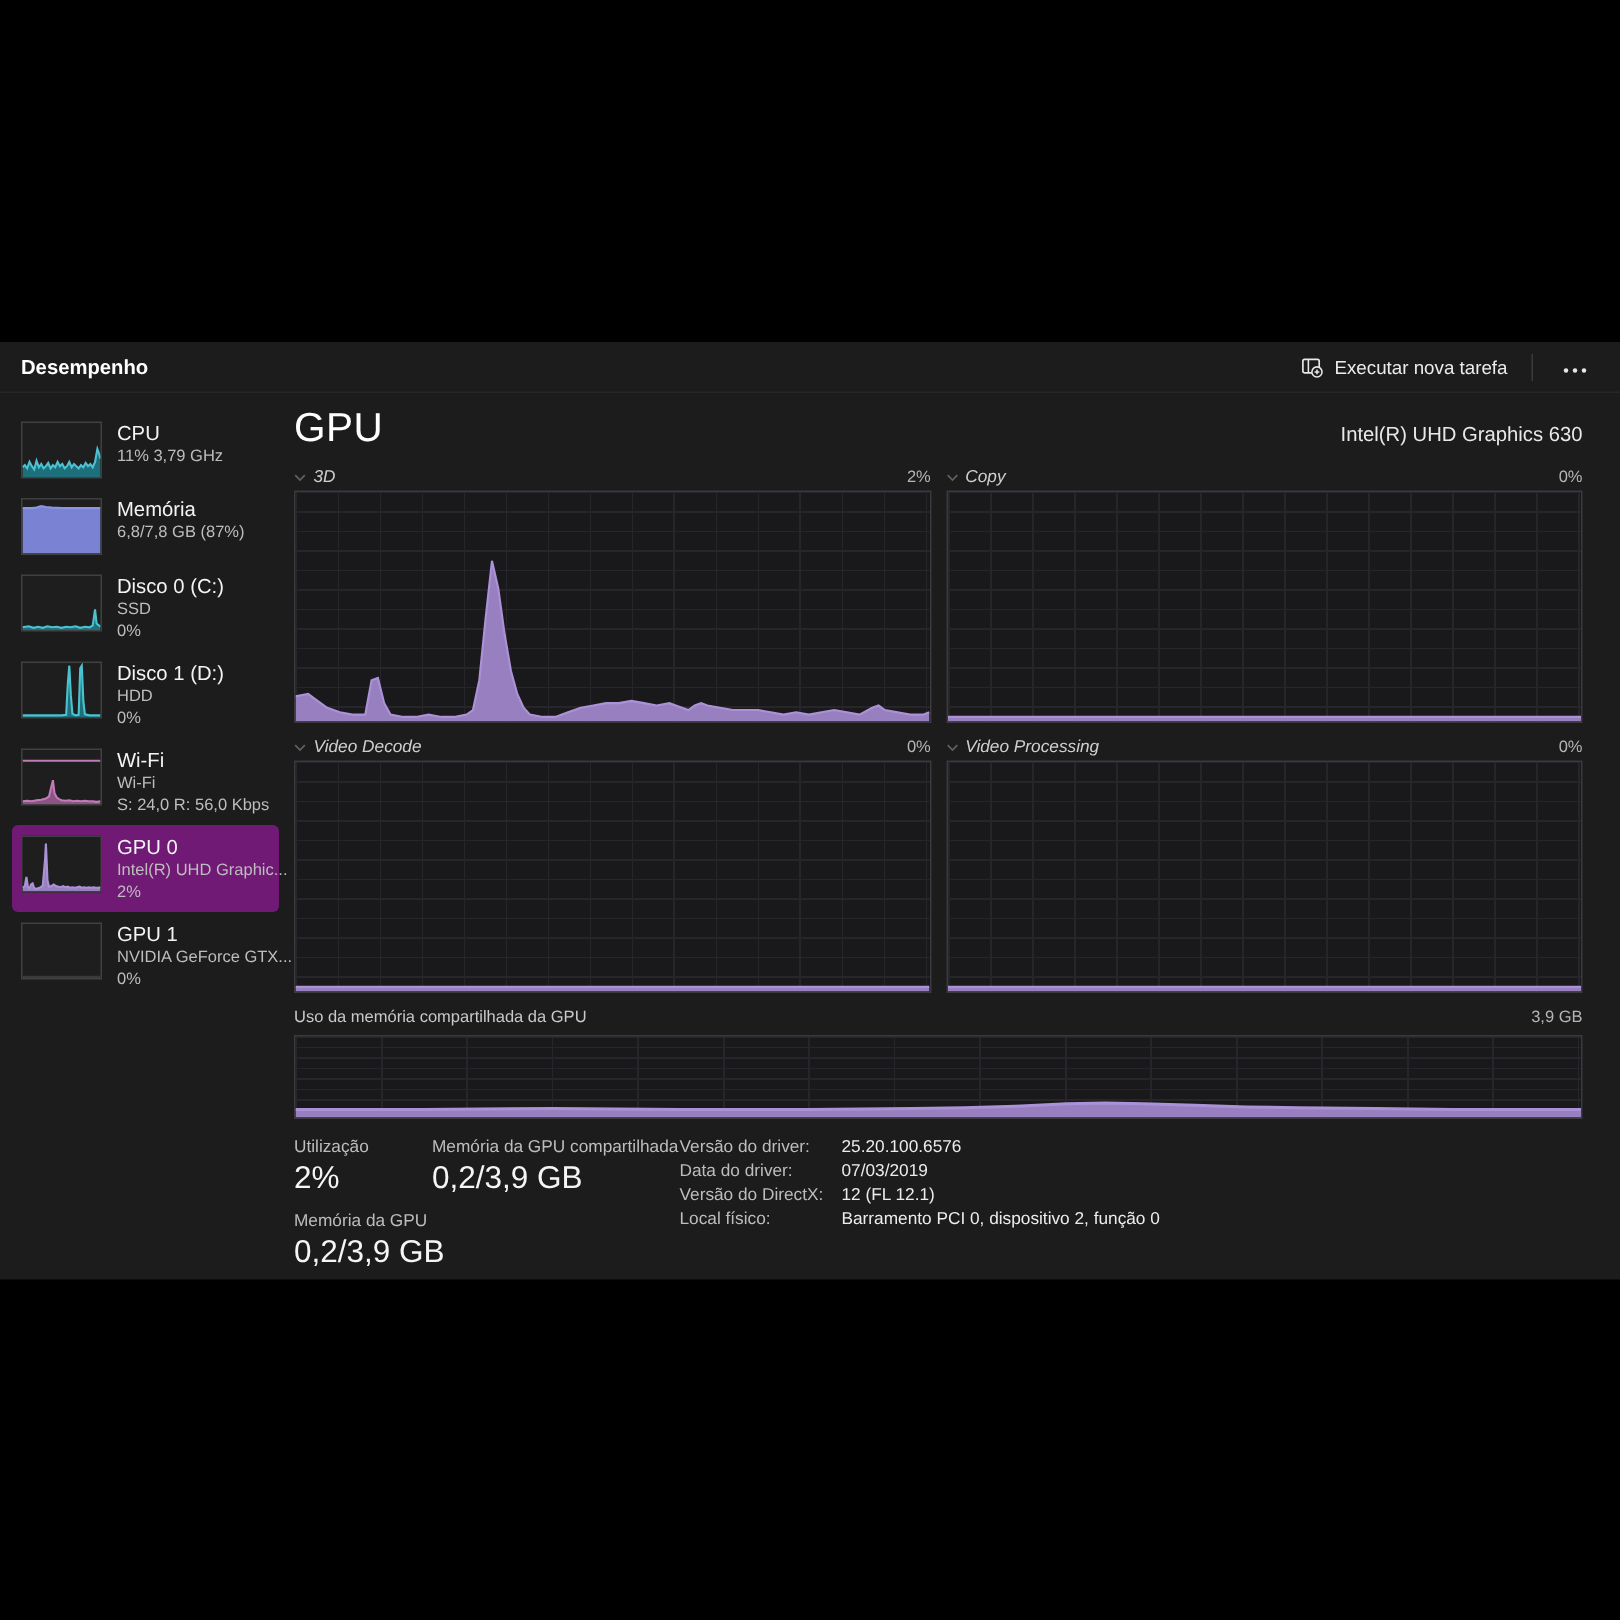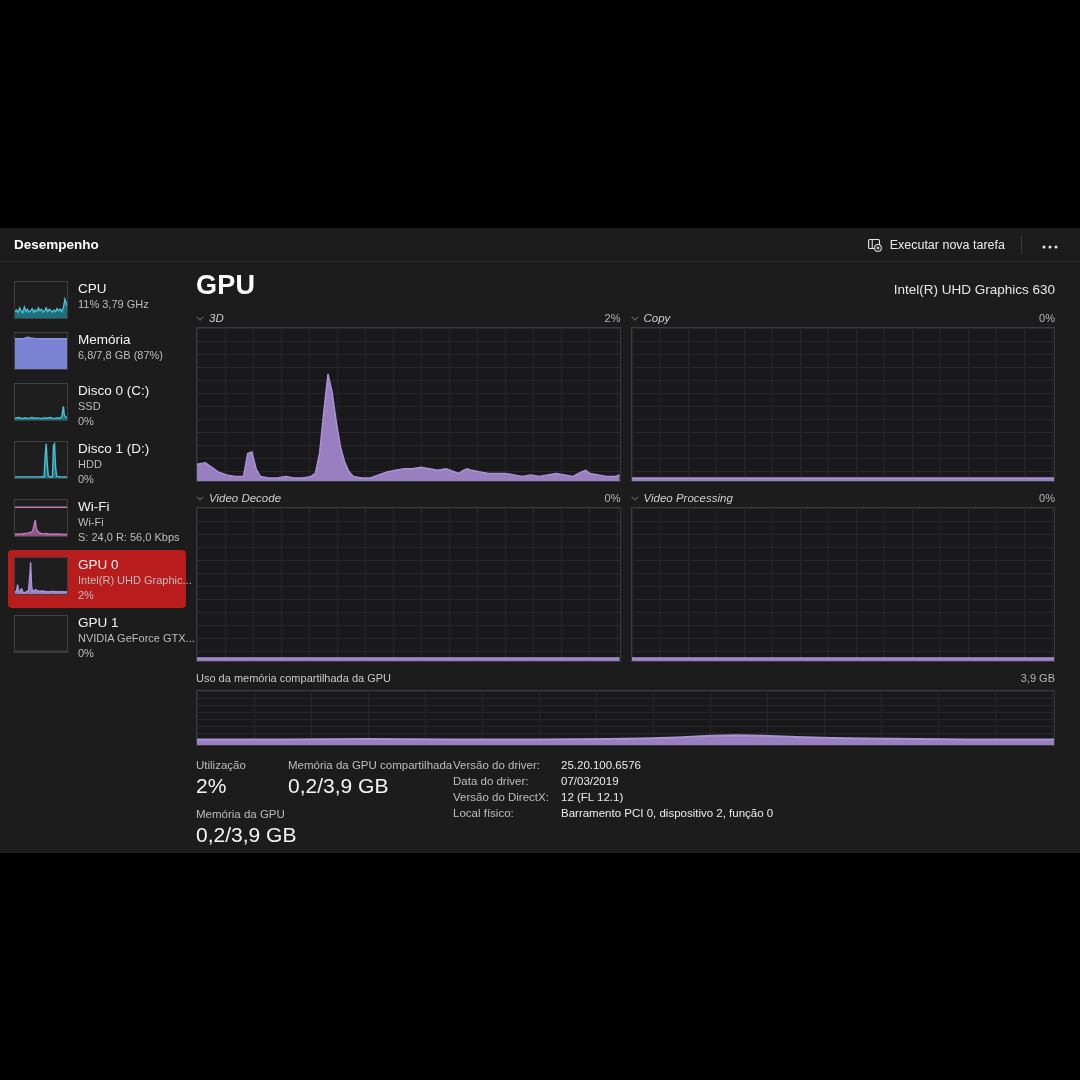--- a/index.html
+++ b/index.html
@@ -24,33 +24,33 @@
     color:#ececec;font-size:12.5px;font-family:inherit;padding:5px 8px;border-radius:4px;cursor:pointer;
   }
   .header-sep{width:1px;height:18px;background:#3a3a3a;}
   .more-btn{background:transparent;border:none;padding:5px 12px;cursor:pointer;color:#ececec;}
   
   .content{display:flex;height:590px;}
   .sidebar{width:190px;flex-shrink:0;padding:12px 4px 12px 8px;box-sizing:border-box;}
   .side-item{
     display:flex;gap:10px;padding:6px 6px;border-radius:4px;align-items:flex-start;cursor:pointer;
   }
-  .side-item.selected{background:#b91c1c;}
+  .side-item.selected{background:#701a75;}
   .thumb{
     width:54px;height:38px;border:1px solid #404040;background:#1e1e1e;
     flex-shrink:0;position:relative;box-sizing:border-box;margin-top:1px;
   }
   .thumb svg{position:absolute;inset:0;width:100%;height:100%;display:block;}
   .side-text{min-width:0;}
   .side-title{font-size:13.5px;color:#f3f3f3;line-height:17px;white-space:nowrap;}
   .side-line{font-size:11px;color:#bdbdbd;line-height:14.5px;white-space:nowrap;}
   
   .main{flex:1;padding:6px 25px 0 6px;min-width:0;box-sizing:border-box;}
   .main-header{display:flex;justify-content:space-between;align-items:baseline;margin:2px 0 8px 0;}
-  .gpu-title{font-size:27px;font-weight:700;color:#ffffff;margin:0;letter-spacing:.3px;}
+  .gpu-title{font-size:27px;font-weight:400;color:#ffffff;margin:0;letter-spacing:.3px;}
   .device-name{font-size:13.5px;color:#e8e8e8;}
   .charts-grid{display:grid;grid-template-columns:1fr 1fr;column-gap:10px;row-gap:7px;}
   .chart-head{display:flex;align-items:center;height:18px;font-size:11.5px;color:#cfcfcf;}
   .eng-select{display:flex;align-items:center;gap:5px;cursor:pointer;font-style:italic;}
   .chev{opacity:.55;}
   .chart-head .value{margin-left:auto;font-size:11px;color:#b5b5b5;}
   .chart-box{
     height:155px;background:#19191b;border:1px solid #3a3a3e;position:relative;box-sizing:border-box;
     background-image:
       repeating-linear-gradient(to right,#26262a 0px,#26262a 1px,transparent 1px,transparent 28px),

